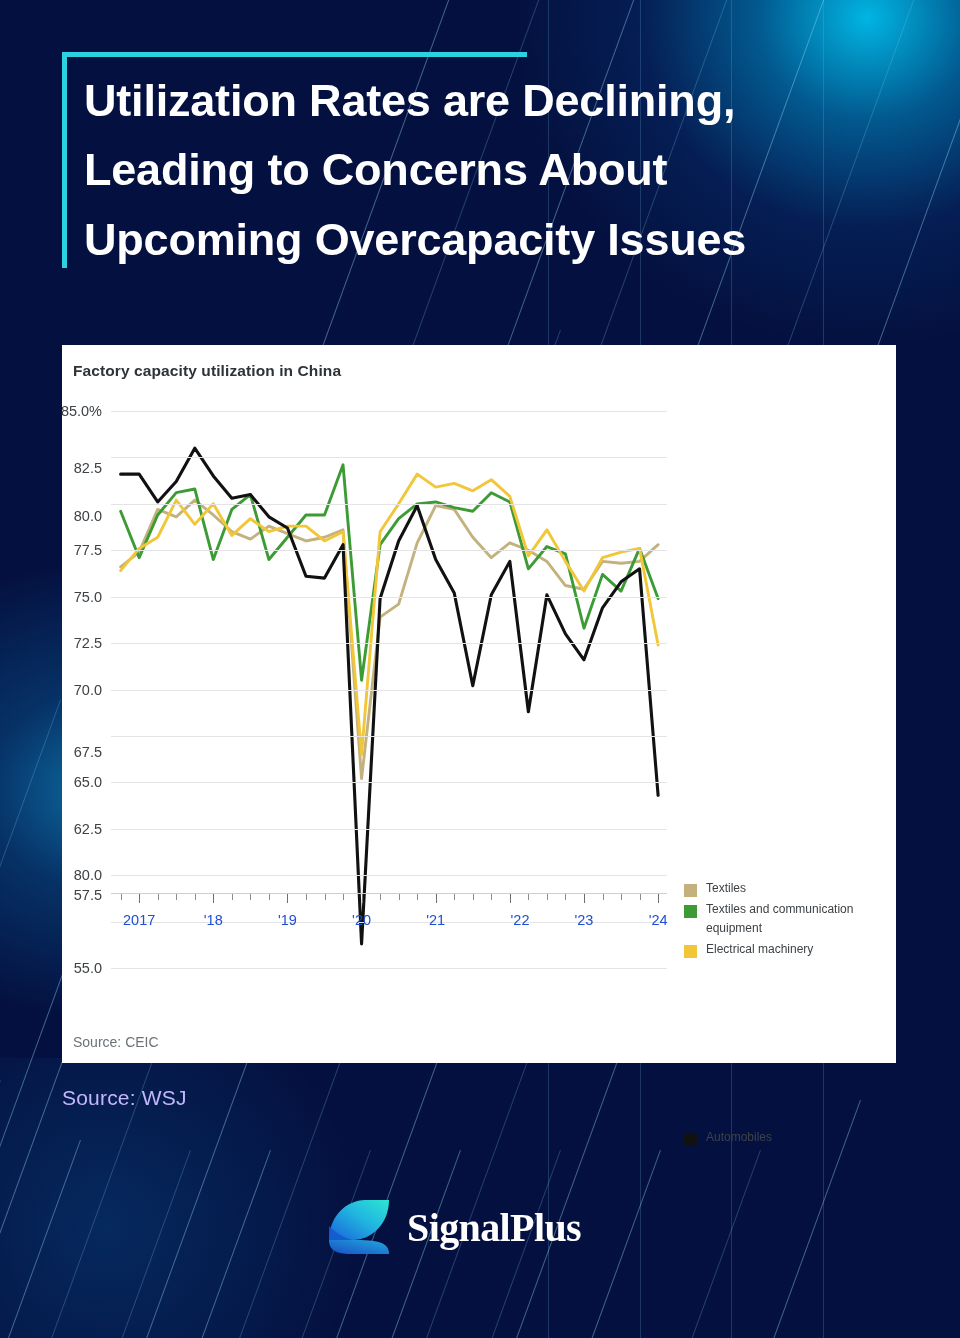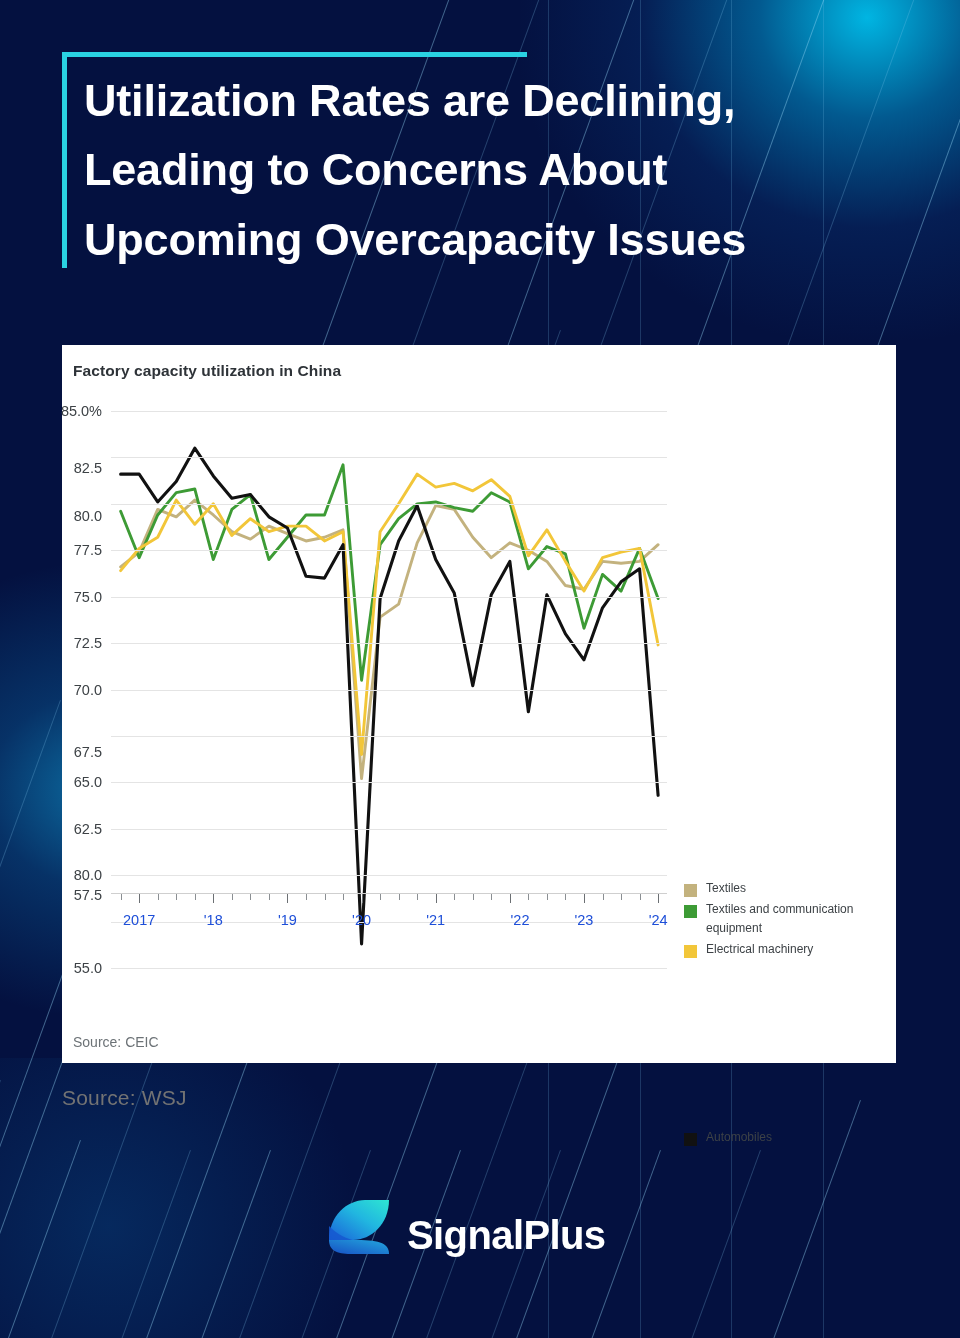--- a/index.html
+++ b/index.html
@@ -89,25 +89,25 @@
   .legend-label { font-size: 12px; line-height: 1.64; color: #3d4246; }
   .legend-auto { position: absolute; left: 622px; top: 783px; display: flex; align-items: flex-start; }
 
   .card-source {
     position: absolute; left: 11px; bottom: 13px;
     font-size: 14px; color: #6c7276;
   }
 
   .page-source {
     position: absolute; left: 62px; top: 1086px;
-    font-size: 21px; color: #737373; letter-spacing: .2px;
-  }
-
-  
-  .logo { position: absolute; left: 325px; top: 1196px; display: flex; align-items: flex-end; }
+    font-size: 21px; color: #c4b5fd; letter-spacing: .2px;
+  }
+
+  
+  .logo { position: absolute; left: 325px; top: 1196px; display: flex; align-items: center; font-family: Liberation Serif, serif; }
   .logo-mark { width: 68px; height: 62px; margin-right: 14px; }
   .logo-text { font-size: 40px; font-weight: 700; color: #ffffff; letter-spacing: -0.6px; }
 </style>
 </head>
 <body>
 
 <div id="page">
 
   <div class="bg-layer">
     <div class="glow-tr"></div>

